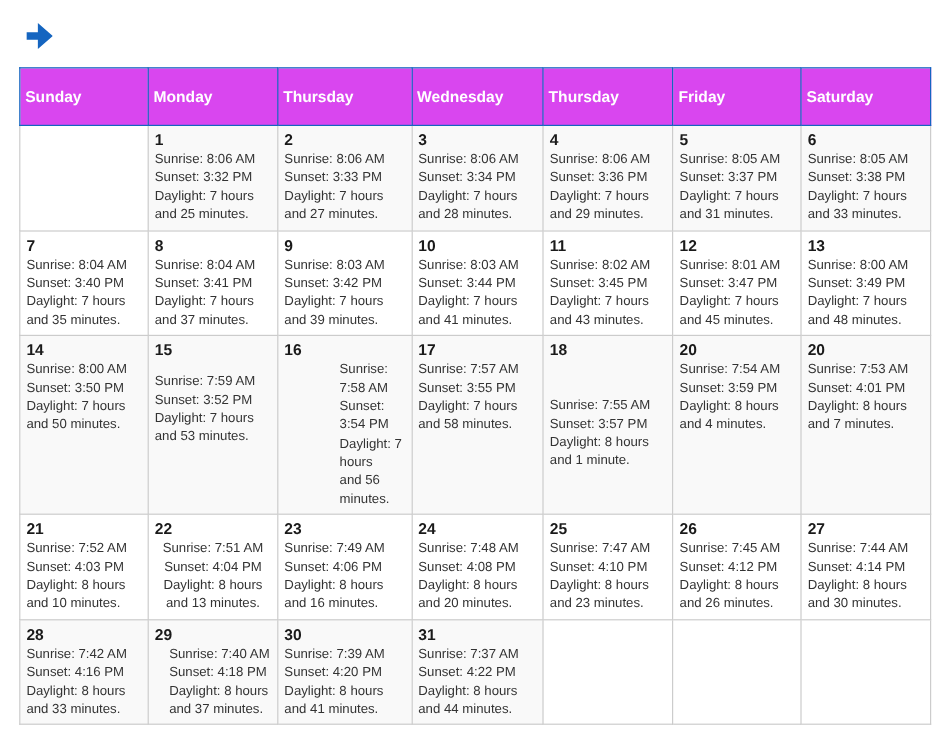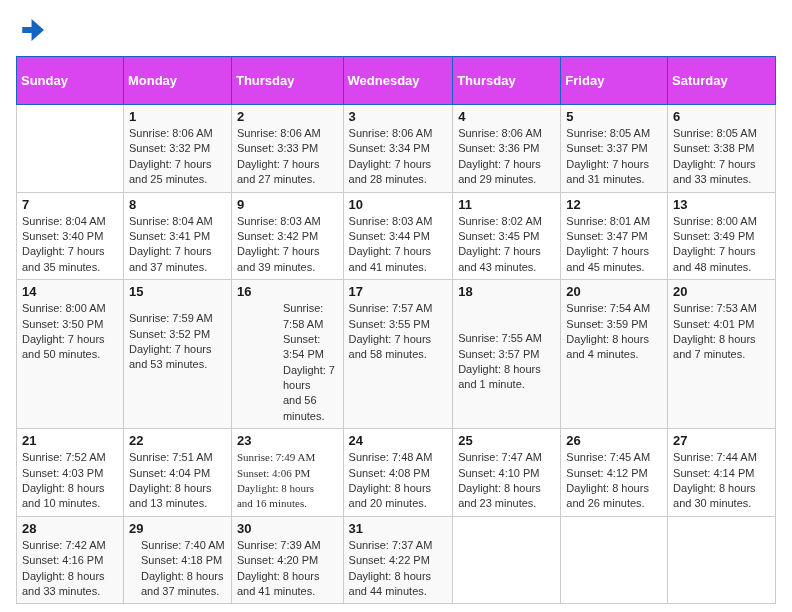--- a/index.html
+++ b/index.html
@@ -262,28 +262,28 @@
       <tr>
         <td>
           <span class="day-number">21</span>
           <div class="day-detail" style="white-space: pre-line;">Sunrise: 7:52 AM
 Sunset: 4:03 PM
 Daylight: 8 hours
 and 10 minutes.</div>
         </td>
         <td>
           <span class="day-number">22</span>
-          <div class="day-detail" style="white-space: pre-line;">Sunrise: 7:51 AM
+          <div class="day-detail" style="white-space: pre-line; text-align: center;">Sunrise: 7:51 AM
 Sunset: 4:04 PM
 Daylight: 8 hours
 and 13 minutes.</div>
         </td>
         <td>
           <span class="day-number">23</span>
-          <div class="day-detail" style="white-space: pre-line; font-family: Liberation Serif, serif;">Sunrise: 7:49 AM
+          <div class="day-detail" style="white-space: pre-line;">Sunrise: 7:49 AM
 Sunset: 4:06 PM
 Daylight: 8 hours
 and 16 minutes.</div>
         </td>
         <td>
           <span class="day-number">24</span>
           <div class="day-detail" style="white-space: pre-line;">Sunrise: 7:48 AM
 Sunset: 4:08 PM
 Daylight: 8 hours
 and 20 minutes.</div>

